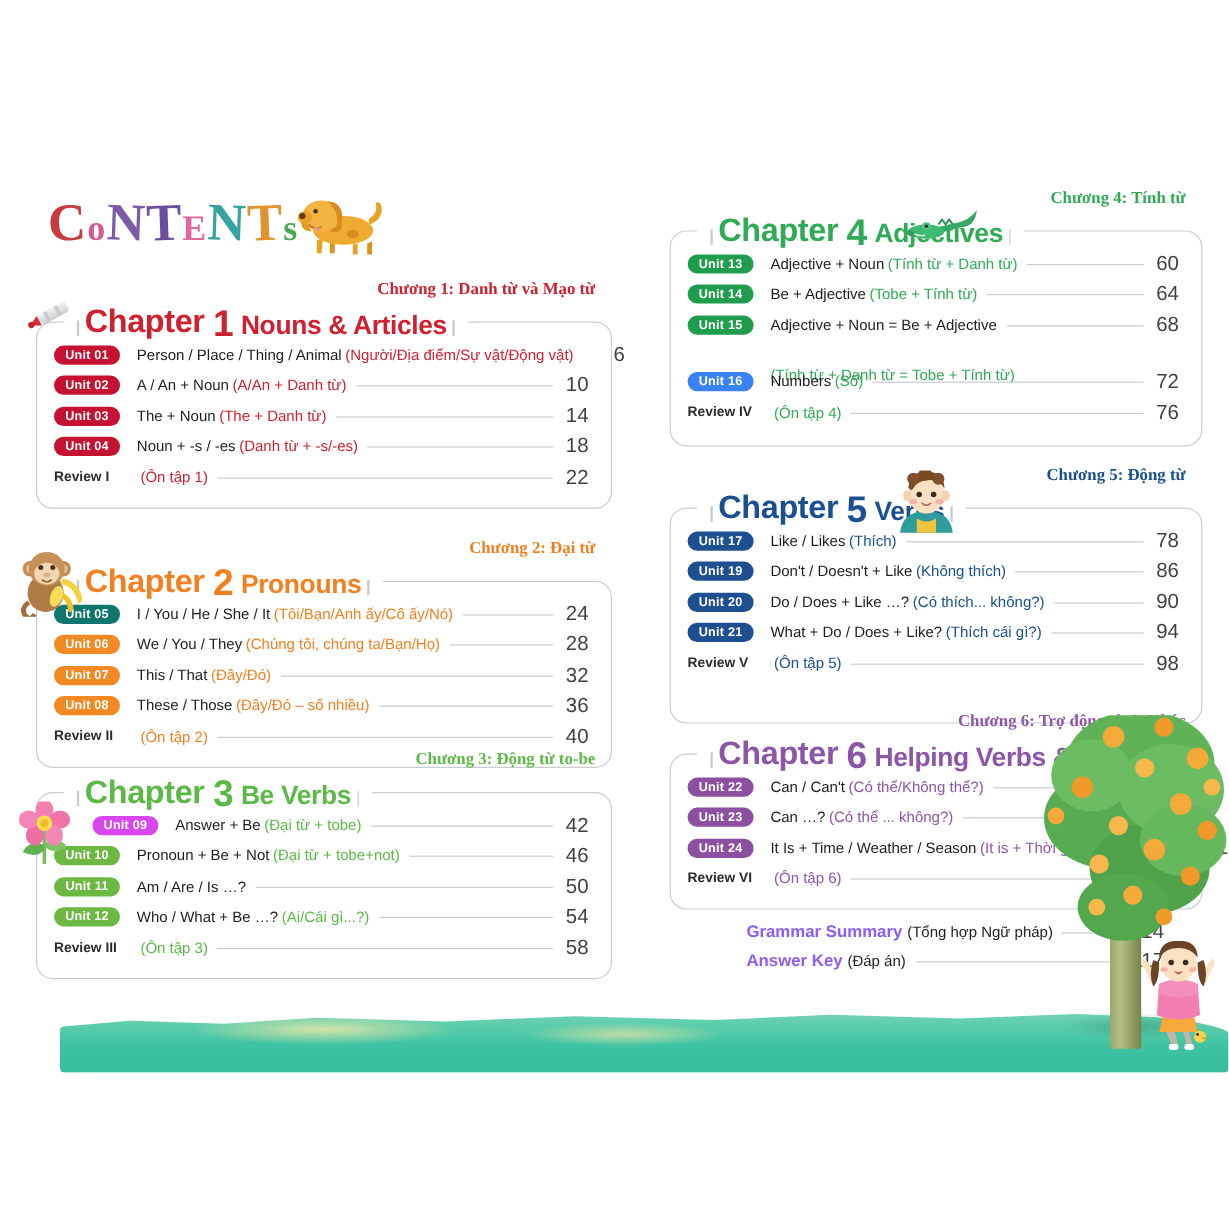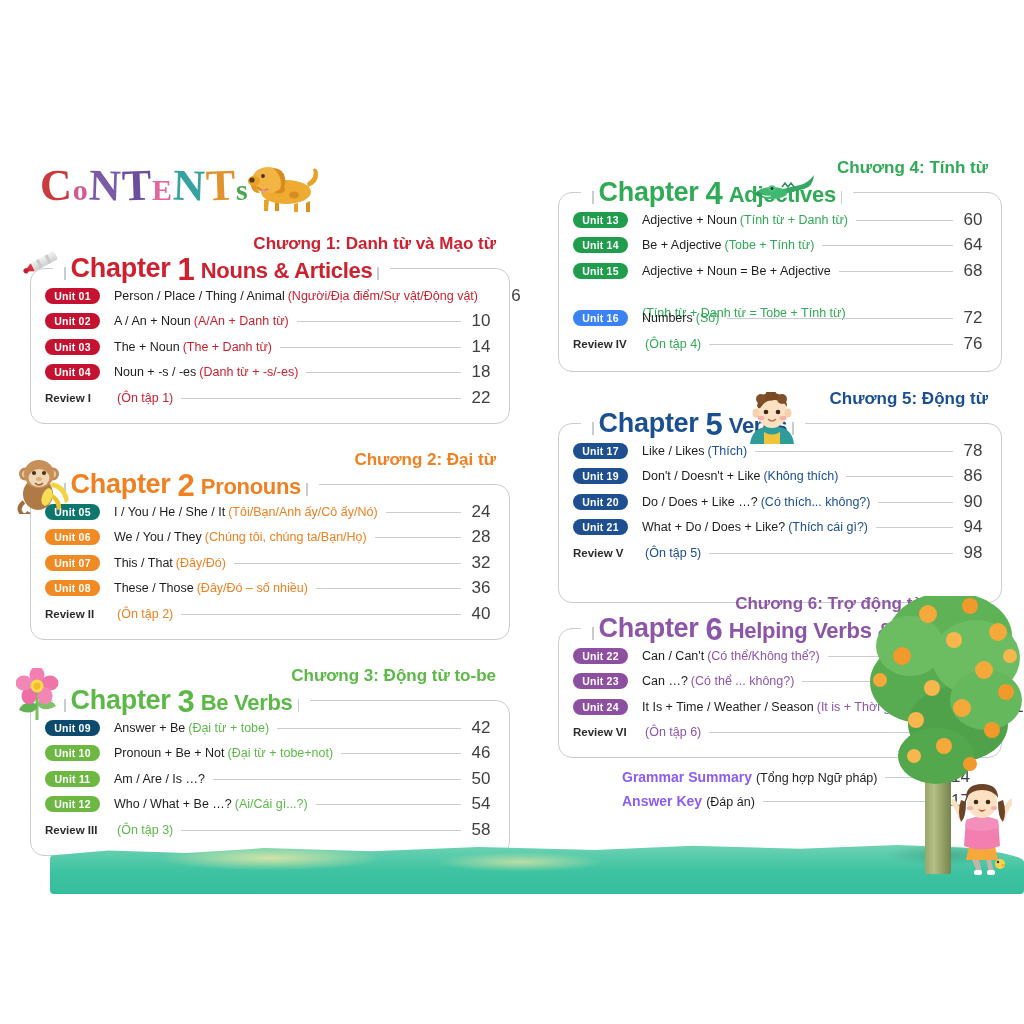--- a/index.html
+++ b/index.html
@@ -52,21 +52,21 @@
   }
   .chap-head{
     position:absolute;top:-16px;left:22px;display:flex;align-items:flex-end;
     background:#fff;padding:0 6px;white-space:nowrap;
   }
   .chap-word{font-size:27px;font-weight:bold;letter-spacing:-.3px;}
   .chap-num{font-size:31px;font-weight:bold;margin:0 6px 0 7px;line-height:.9;}
   .chap-name{font-size:22px;font-weight:bold;letter-spacing:-.3px;}
   .chap-tick-l,.chap-tick-r{width:1.6px;height:13px;background:#c9ccd1;margin:0 5px 4px 5px;}
   .vn-title{
-    position:absolute;top:-34px;right:14px;font-size:17px;font-weight:bold;white-space:nowrap;
+    position:absolute;top:-34px;right:14px;font-size:14px;font-weight:bold;white-space:nowrap;font-family:Liberation Serif, serif;
   }
   .rows{padding:14px 16px 12px 14px;}
   .row{display:flex;align-items:center;height:25.5px;white-space:nowrap;}
   .badge{
     width:55px;min-width:55px;height:16px;border-radius:8px;color:#fff;
     font-size:10.5px;font-weight:bold;display:flex;align-items:center;justify-content:center;
     margin-right:14px;letter-spacing:.2px;
   }
   .review-label{
     width:55px;min-width:55px;margin-right:14px;font-size:11.5px;font-weight:bold;color:#2b2b2b;
@@ -197,33 +197,33 @@
             </div>
             <div class="row">
               <div class="review-label">Review II</div>
               <div class="rowtext"><span class="vn" style="color: rgb(240, 128, 33);">(Ôn tập 2)</span></div>
               <div class="leader"></div>
               <div class="pg">40</div>
             </div>
           </div>
         </div>
       </div>
-      <div class="chapter" style="left: 30px; top: 700px; width: 480px;">
+      <div class="chapter" style="left: 30px; top: 660px; width: 480px;">
         <div class="vn-title" style="color: rgb(92, 185, 71);">Chương 3: Động từ to-be</div>
         <div class="card" style="min-height: 155px;">
           <div class="chap-head">
             <div class="chap-tick-l"></div>
             <div class="chap-word" style="color: rgb(92, 185, 71);">Chapter</div>
             <div class="chap-num" style="color: rgb(92, 185, 71);">3</div>
             <div class="chap-name" style="color: rgb(92, 185, 71);">Be Verbs</div>
             <div class="chap-tick-r"></div>
           </div>
           <div class="rows">
             <div class="row">
-              <div class="badge" style="background: #0c4a6e;">Unit 09</div>
+              <div class="badge" style="background: #d946ef; margin-left: 32px;">Unit 09</div>
               <div class="rowtext"><span>Answer + Be</span><span class="vn" style="color: rgb(92, 185, 71);">(Đại từ + tobe)</span></div>
               <div class="leader"></div>
               <div class="pg">42</div>
             </div>
             <div class="row">
               <div class="badge" style="background: rgb(108, 184, 67);">Unit 10</div>
               <div class="rowtext"><span>Pronoun + Be + Not</span><span class="vn" style="color: rgb(92, 185, 71);">(Đại từ + tobe+not)</span></div>
               <div class="leader"></div>
               <div class="pg">46</div>
             </div>

